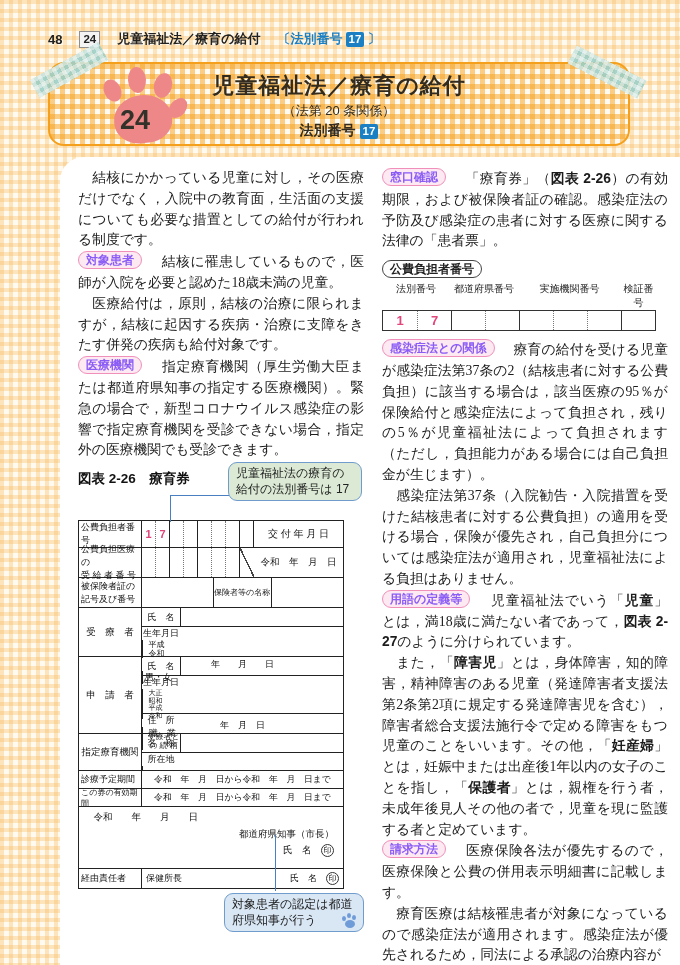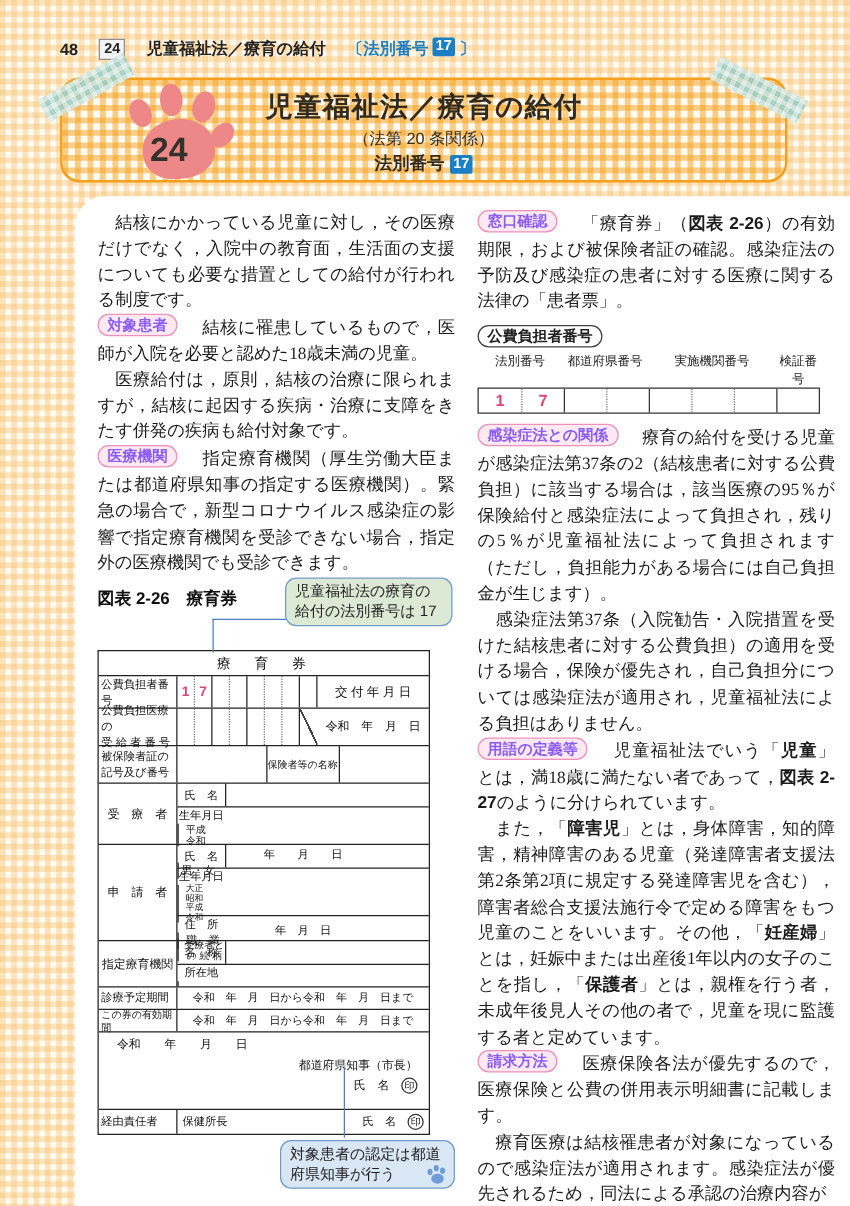--- a/index.html
+++ b/index.html
@@ -12,21 +12,21 @@
     background-image:
       linear-gradient(rgba(247,184,90,.34) 50%, transparent 50%),
       linear-gradient(90deg, rgba(247,184,90,.34) 50%, transparent 50%);
     background-size: 9px 9px;
     color:#1c1c1c;
   }
   
   .pagehead { position:absolute; left:48px; top:30px; display:flex; align-items:center; gap:17px;
     font-family:"Liberation Sans","DejaVu Sans",sans-serif; font-size:13px; font-weight:bold; color:#222; }
   .chapter-box { border:1px solid #8f8f8f; background:#f4f4f4; padding:0 3px; font-size:11.5px; line-height:15px; }
-  .law-blue { color:#1b7fc4; display:flex; align-items:flex-start; gap:3px; }
+  .law-blue { color:#1b7fc4; display:flex; align-items:center; gap:3px; }
   .num-box { background:#1b7fc4; color:#fff; border-radius:2px; padding:0 3px; font-size:11.5px; line-height:15px; }
   
   .banner { position:absolute; left:48px; top:62px; width:582px; height:84px;
     border:2.5px solid #f4a01d; border-radius:16px;
     background-color:#fffbf2;
     background-image:
       linear-gradient(rgba(246,160,26,.5) 50%, transparent 50%),
       linear-gradient(90deg, rgba(246,160,26,.5) 50%, transparent 50%);
     background-size:10px 10px; }
   .tape { position:absolute; width:78px; height:20px; background-color:#9ecfc6; opacity:.9;
@@ -155,23 +155,20 @@
     <p class="body"><span class="pill">医療機関</span><span>　指定療育機関（厚生労働大臣または都道府県知事の指定する医療機関）。緊急の場合で，新型コロナウイルス感染症の影響で指定療育機関を受診できない場合，指定外の医療機関でも受診できます。</span></p>
 
     <div class="figure">
       <div class="fig-cap">
         <span>図表 2-26</span>　<span>療育券</span>
       </div>
       <div class="callout co-green">児童福祉法の療育の給付の法別番号は 17</div>
       <div class="connector1"></div>
 
       <div class="ryoform">
-        <div class="fr">
-            <div class="cell ftitle">療　育　券</div>
-          </div>
 
         <div class="fr" style="height:26px">
           <div class="cell lab" style="justify-content:center">公費負担者番号</div>
           <div class="cell dg bl pink">1</div>
           <div class="cell dg bld pink">7</div>
           <div class="cell dg bl"></div>
           <div class="cell dg bld"></div>
           <div class="cell dg bl"></div>
           <div class="cell dg bld"></div>
           <div class="cell dg bld"></div>

